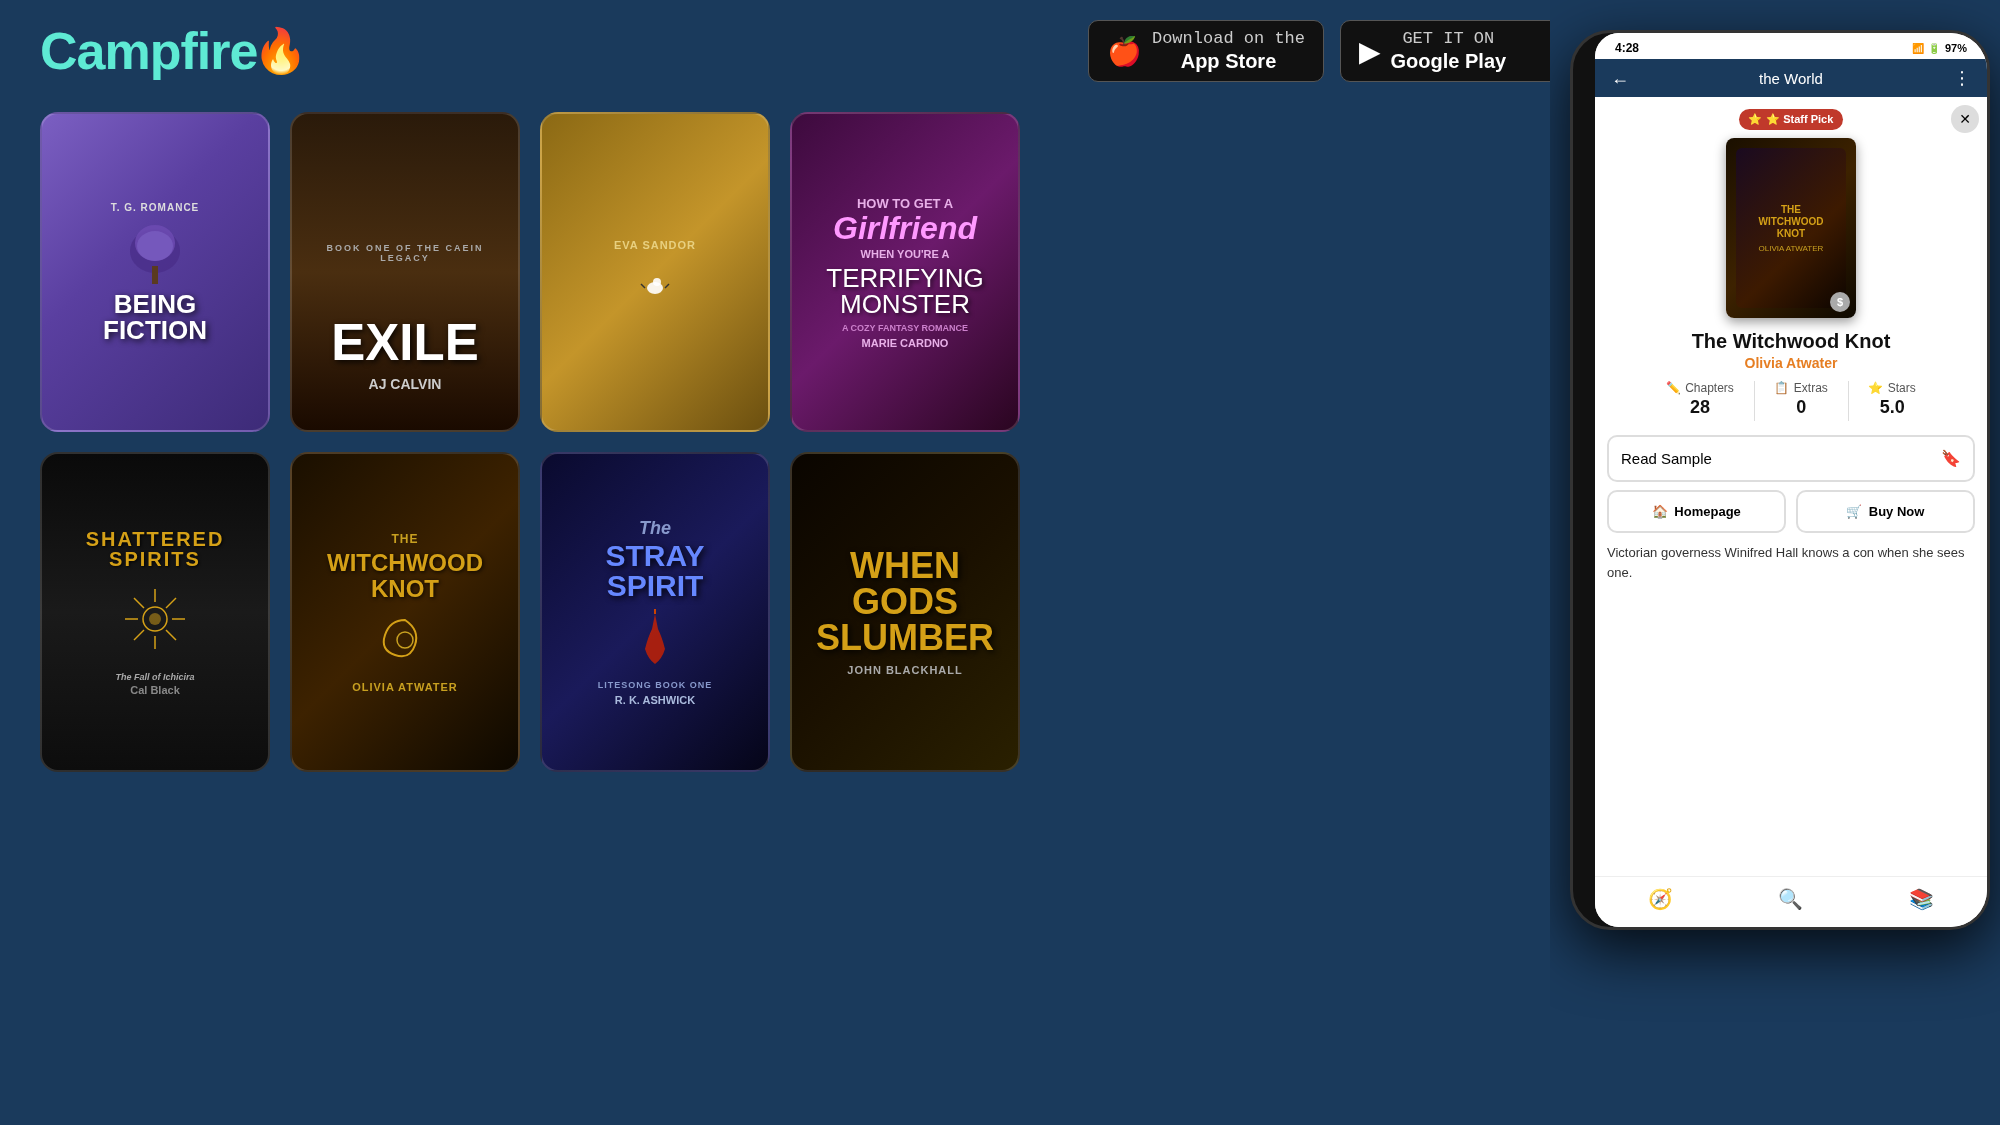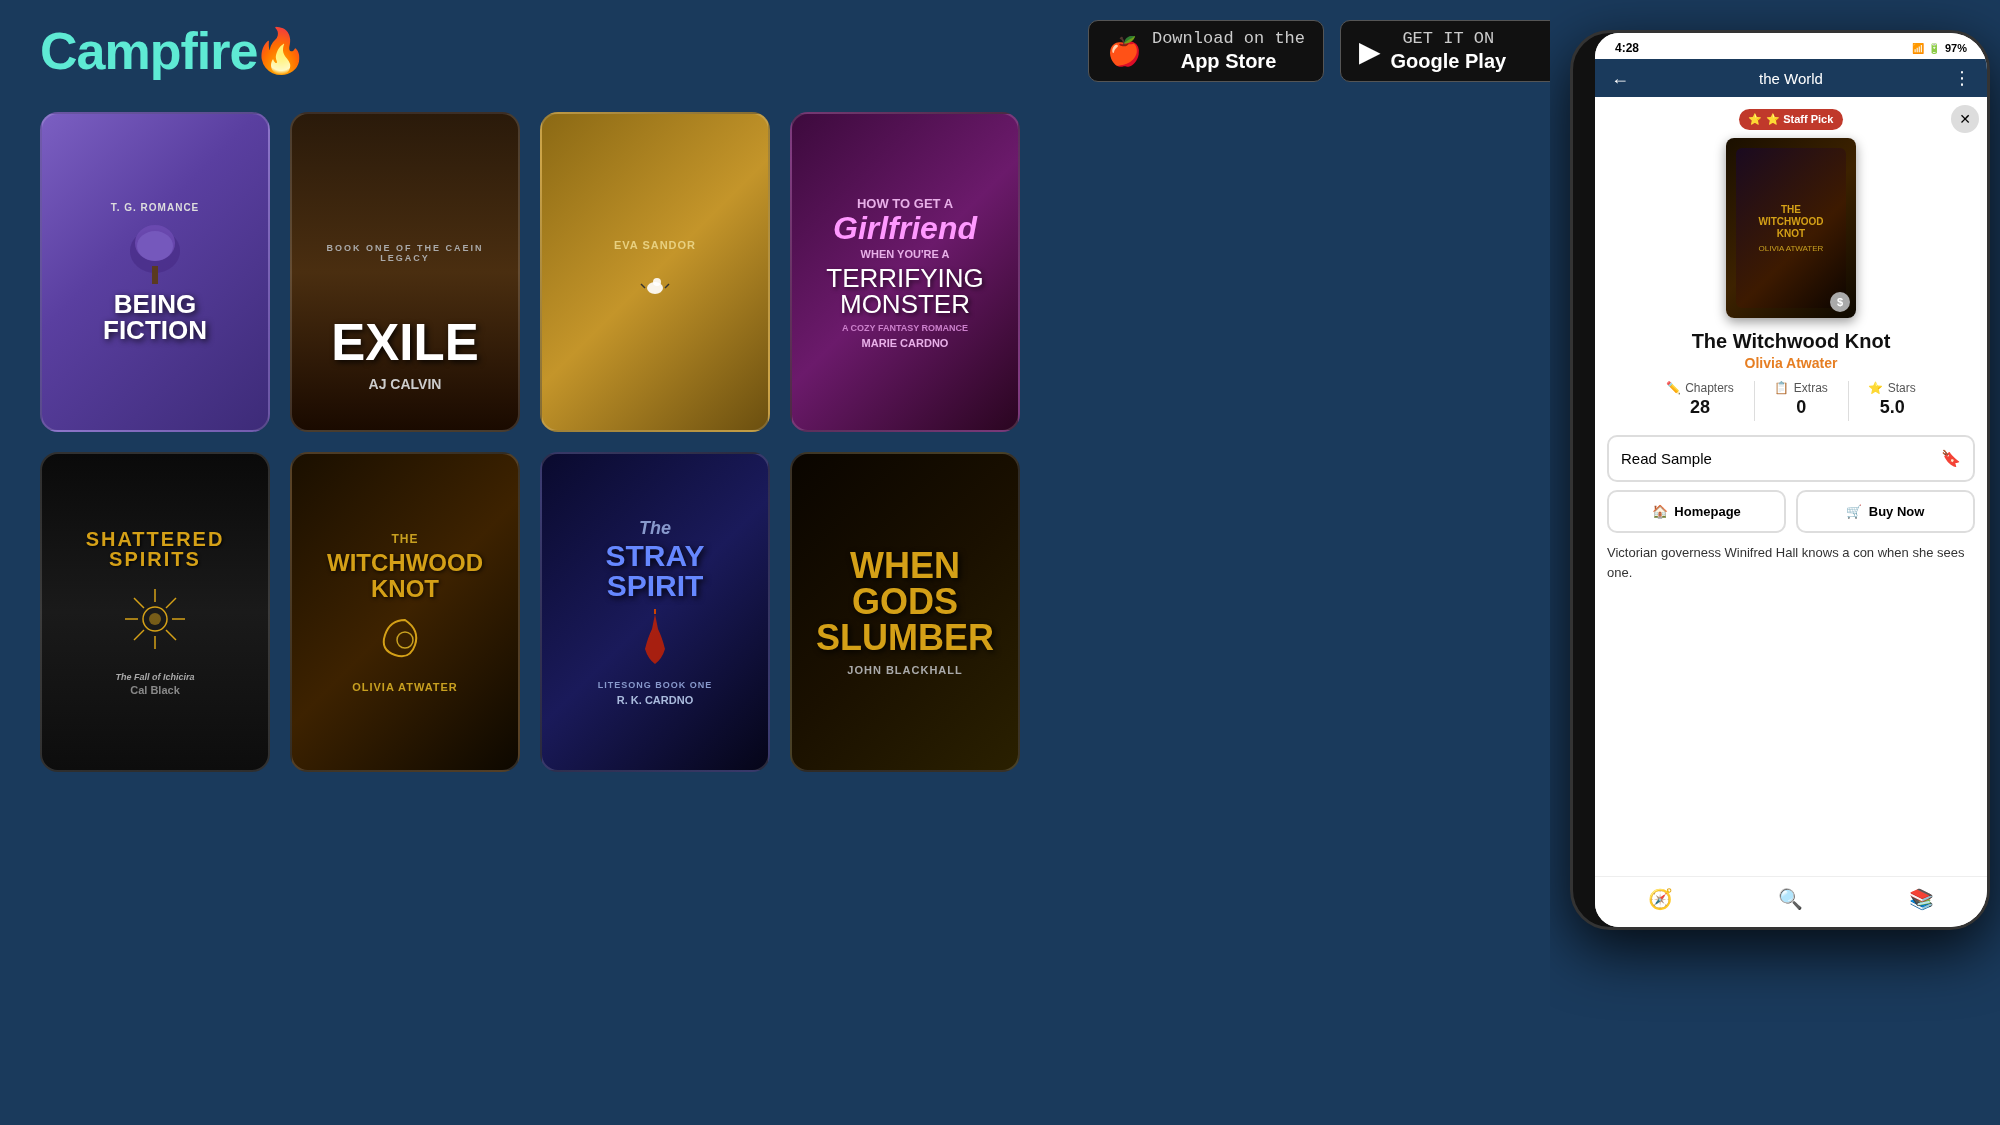--- a/index.html
+++ b/index.html
@@ -562,21 +562,21 @@
       <div class="book-cover-art">
         <div style="font-size:18px; font-weight:700; color:#8899cc; font-style:italic; margin-bottom:2px;">The</div>
         <div style="font-size:30px; font-weight:900; color:#6688ff; line-height:1; text-shadow:2px 2px 6px rgba(0,0,0,0.9); text-transform:uppercase;">STRAY<br>SPIRIT</div>
         <div style="margin:8px 0;">
           <svg width="30" height="60" viewBox="0 0 30 60">
             <path d="M15 5 L12 20 Q8 28 5 40 Q8 50 15 55 Q22 50 25 40 Q22 28 18 20 Z" fill="#cc2200" opacity="0.8"></path>
             <line x1="15" y1="5" x2="15" y2="0" stroke="#cc4400" stroke-width="2"></line>
           </svg>
         </div>
         <div style="font-size:9px; color:#8899cc; letter-spacing:1px;">LITESONG BOOK ONE</div>
-        <div style="font-size:11px; color:#aabbdd; margin-top:4px;">R. K. CARDNO</div>
+        <div style="font-size:11px; color:#aabbdd; margin-top:4px;">R. K. ASHWICK</div>
       </div>
     </div>
   </div>
 
   <div class="book-card cover-when-gods-slumber">
     <div class="book-cover">
       <div class="book-cover-art">
         <div style="font-size:36px; font-weight:900; color:#d4a017; line-height:1; text-shadow:2px 2px 6px rgba(0,0,0,0.9); text-transform:uppercase;">WHEN<br>GODS<br>SLUMBER</div>
         <div style="font-size:11px; color:#aaa; margin-top:8px; letter-spacing:1px;">JOHN BLACKHALL</div>
       </div>

